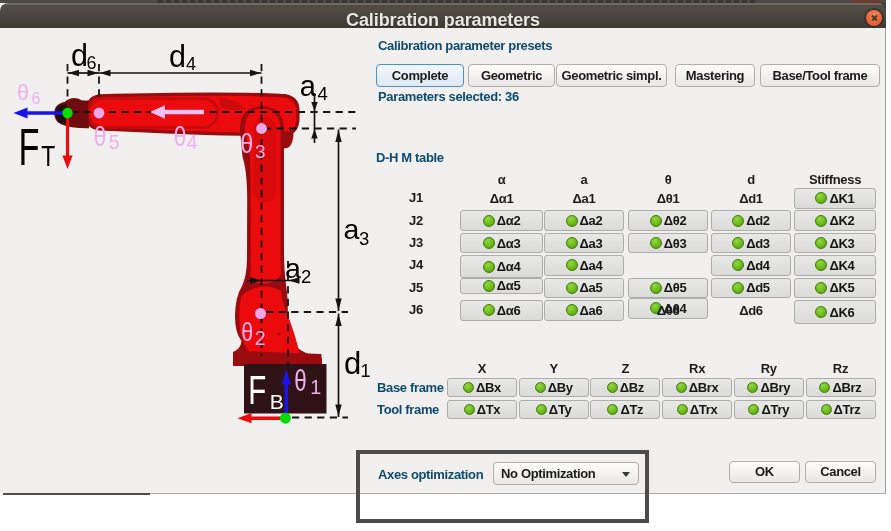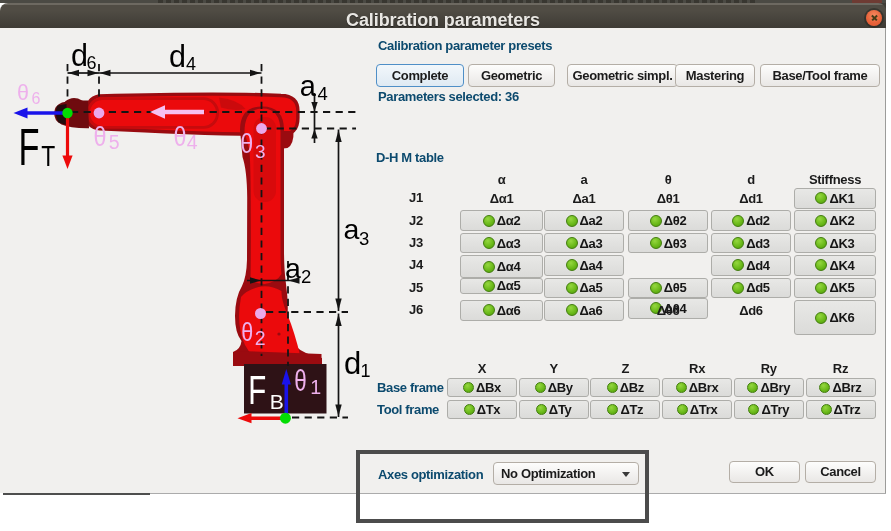--- a/index.html
+++ b/index.html
@@ -40,21 +40,21 @@
 <div class="abs" id="closebtn"></div>
 <div class="abs" style="left:870.5px;top:17.2px;width:7px;height:1.6px;background:#473c17;transform:rotate(45deg);"></div>
 <div class="abs" style="left:870.5px;top:17.2px;width:7px;height:1.6px;background:#473c17;transform:rotate(-45deg);"></div>
 <div class="abs" id="dialogbody"></div>
 <div class="abs" id="bline1"></div>
 <div class="abs" id="bline2"></div>
 
 <div class="abs lbl" style="left:378px;top:38px;">Calibration parameter presets</div>
 <div class="pbtn" style="left:376px;width:88px;border:1px solid #4f8fc7;background:linear-gradient(#f2f7fb,#dfeaf3);">Complete</div>
 <div class="pbtn" style="left:468px;width:87px;">Geometric</div>
-<div class="pbtn" style="left:556px;width:111px;margin-left:11px;">Geometric simpl.</div>
+<div class="pbtn" style="left:556px;width:111px;">Geometric simpl.</div>
 <div class="pbtn" style="left:675px;width:80px;">Mastering</div>
 <div class="pbtn" style="left:760px;width:120px;">Base/Tool frame</div>
 <div class="abs lbl" style="left:378px;top:89px;">Parameters selected: 36</div>
 <div class="abs lbl" style="left:376px;top:150px;">D-H M table</div>
 <div class="hdr" style="left:460px;top:172px;width:83px;">α</div>
 <div class="hdr" style="left:544px;top:172px;width:80px;">a</div>
 <div class="hdr" style="left:628px;top:172px;width:80px;">θ</div>
 <div class="hdr" style="left:711px;top:172px;width:80px;">d</div>
 <div class="hdr" style="left:794px;top:172px;width:82px;">Stiffness</div>
 <div class="hdr" style="left:401px;top:190.2px;width:30px;">J1</div>
@@ -85,21 +85,21 @@
 <div class="tbtn" style="left:794px;top:255.2px;width:82px;height:20.5px;"><span class="led"></span>ΔK4</div>
 <div class="tbtn" style="left:460px;top:277.6px;width:83px;height:16px;"><span class="led"></span>Δα5</div>
 <div class="tbtn" style="left:544px;top:277.6px;width:80px;height:20.5px;"><span class="led"></span>Δa5</div>
 <div class="tbtn" style="left:628px;top:277.6px;width:80px;height:20.5px;"><span class="led"></span>Δθ5</div>
 <div class="tbtn" style="left:711px;top:277.6px;width:80px;height:20.5px;"><span class="led"></span>Δd5</div>
 <div class="tbtn" style="left:794px;top:277.6px;width:82px;height:20.5px;"><span class="led"></span>ΔK5</div>
 <div class="tbtn" style="left:460px;top:300.0px;width:83px;height:20.5px;"><span class="led"></span>Δα6</div>
 <div class="tbtn" style="left:544px;top:300.0px;width:80px;height:20.5px;"><span class="led"></span>Δa6</div>
 <div class="ptxt" style="left:628px;top:300.0px;width:80px;height:20.5px;">Δθ6</div>
 <div class="ptxt" style="left:711px;top:300.0px;width:80px;height:20.5px;">Δd6</div>
-<div class="tbtn" style="left:794px;top:300.0px;width:82px;height:35px;"><span class="led"></span>ΔK6</div>
+<div class="tbtn" style="left:794px;top:300.0px;width:82px;height:24px;"><span class="led"></span>ΔK6</div>
 <div class="hdr" style="left:447.0px;top:361px;width:70px;">X</div>
 <div class="hdr" style="left:518.7px;top:361px;width:70px;">Y</div>
 <div class="hdr" style="left:590.4px;top:361px;width:70px;">Z</div>
 <div class="hdr" style="left:662.1px;top:361px;width:70px;">Rx</div>
 <div class="hdr" style="left:733.8px;top:361px;width:70px;">Ry</div>
 <div class="hdr" style="left:805.5px;top:361px;width:70px;">Rz</div>
 <div class="abs lbl" style="left:377px;top:380px;">Base frame</div>
 <div class="abs lbl" style="left:377px;top:402px;">Tool frame</div>
 <div class="tbtn" style="left:447.0px;top:377.5px;width:70px;height:19px;"><span class="led" style="width:11px;height:11px;"></span>ΔBx</div>
 <div class="tbtn" style="left:518.7px;top:377.5px;width:70px;height:19px;"><span class="led" style="width:11px;height:11px;"></span>ΔBy</div>

